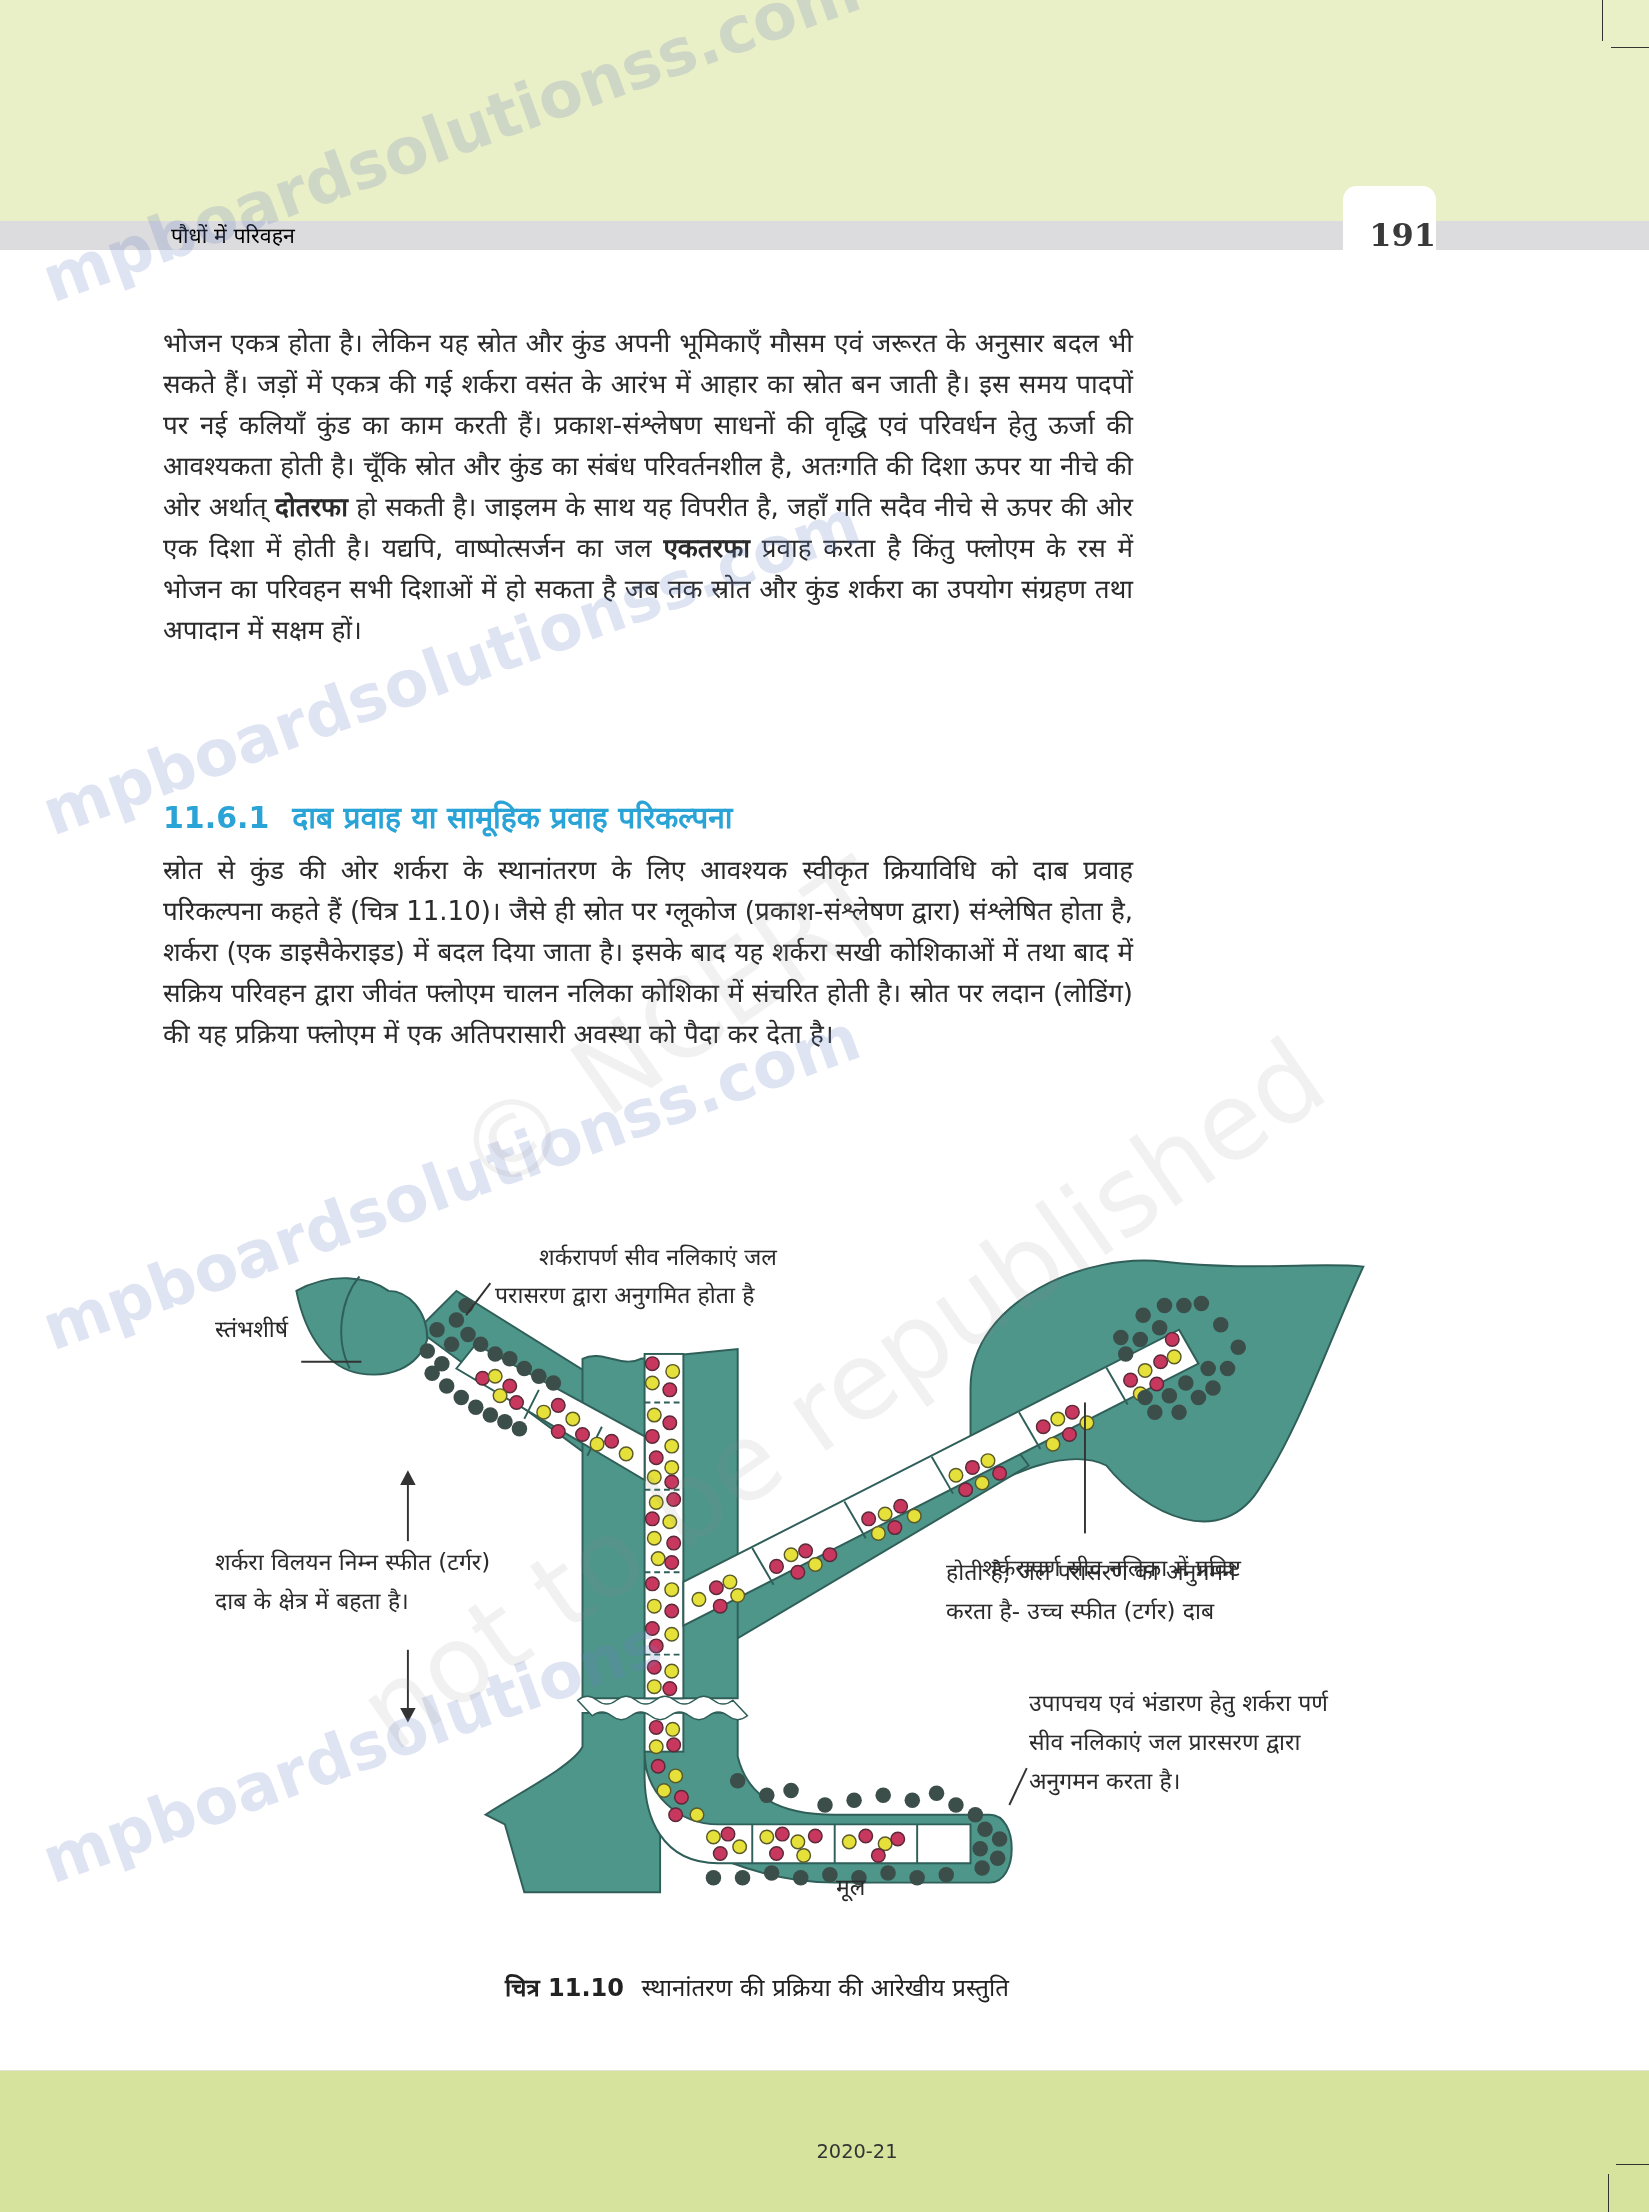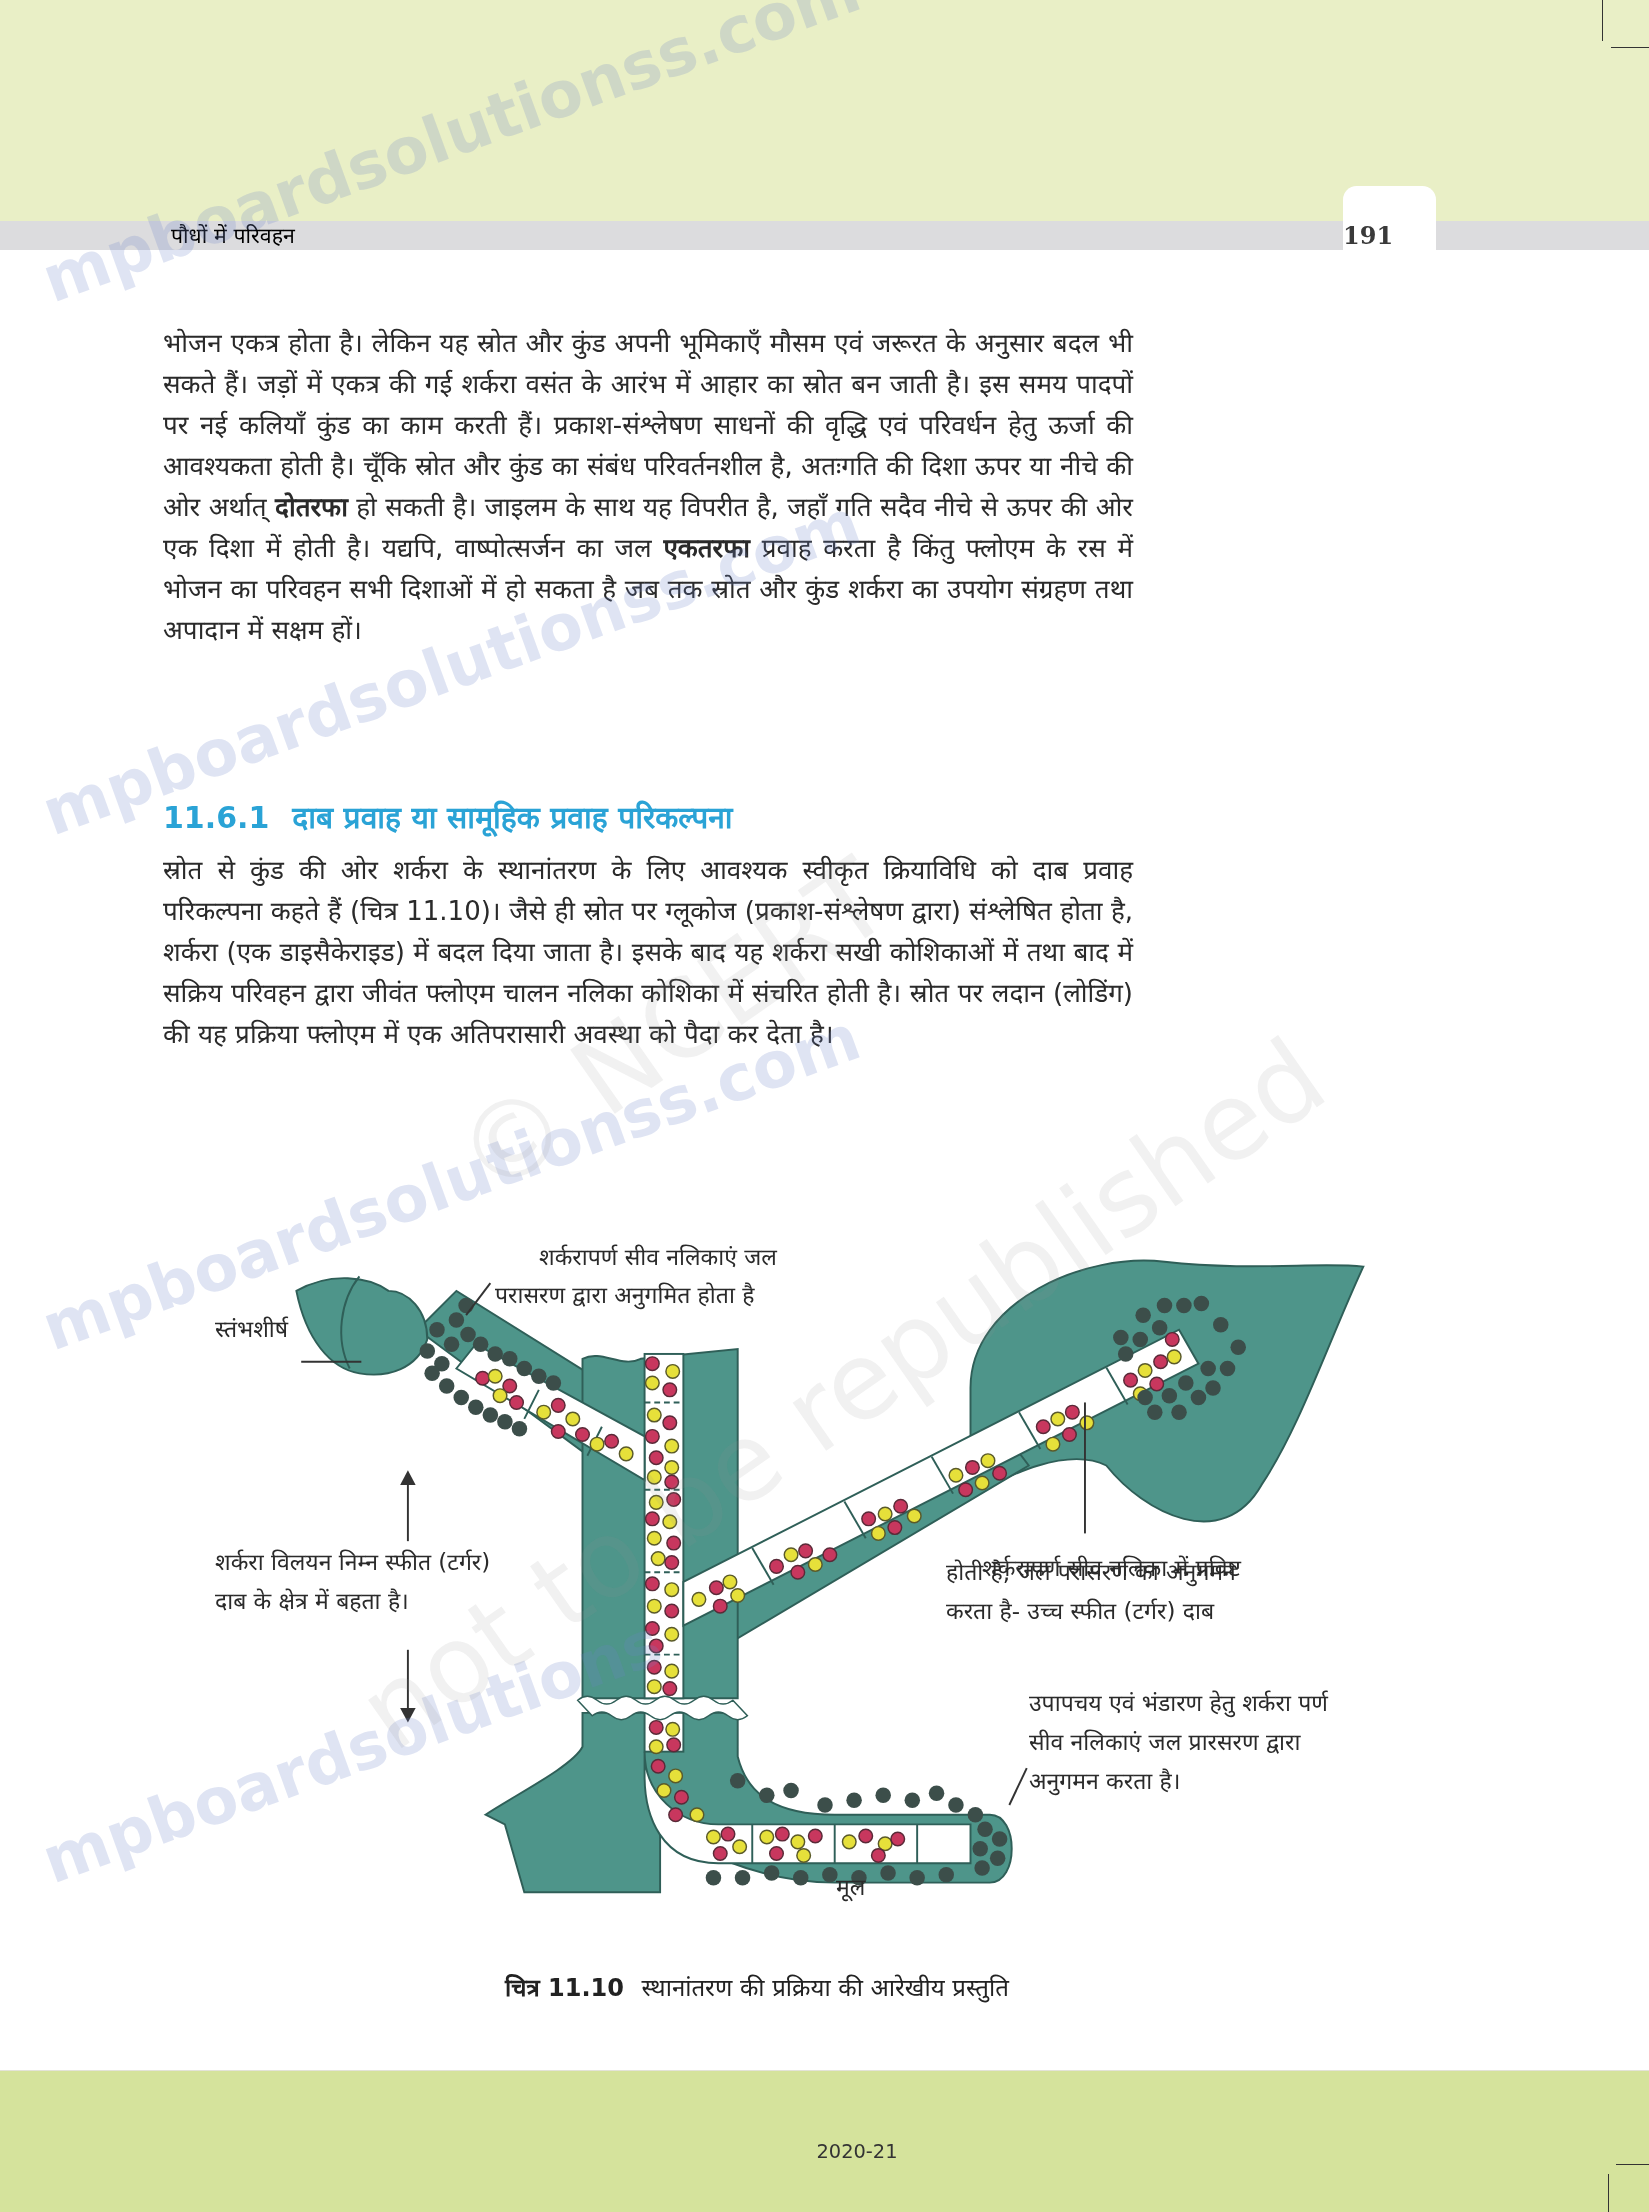--- a/index.html
+++ b/index.html
@@ -22,21 +22,21 @@
   .running-head {
     position: absolute; left: 163px; top: 221px; height: 29px; line-height: 29px;
     font-size: 21.3px; color: #000000; font-family: "DejaVu Sans", sans-serif; margin-left: 8px;
   }
   .page-tab {
     position: absolute; left: 1343px; top: 186px; width: 93px; height: 64px;
     background: #ffffff; border-radius: 13.6px 13.6px 0 0;
   }
   .page-number {
     position: absolute; left: 1343px; top: 221px; width: 93px; height: 29px;
-    line-height: 29px; text-align: left; font-weight: bold; font-size: 24px;
+    line-height: 29px; text-align: right; font-weight: bold; font-size: 32px;
     color: #3a3a3a; font-family: "DejaVu Serif", serif;
   }
   .body-text {
     position: absolute; left: 163px; width: 970px;
     font-size: 26px; line-height: 41px; text-align: justify;
     font-family: "DejaVu Sans", sans-serif; color: #2a2a2a;
   }
   .body-text p { margin: 0; }
   .indent { text-indent: 52px; }
   b { font-weight: bold; }

